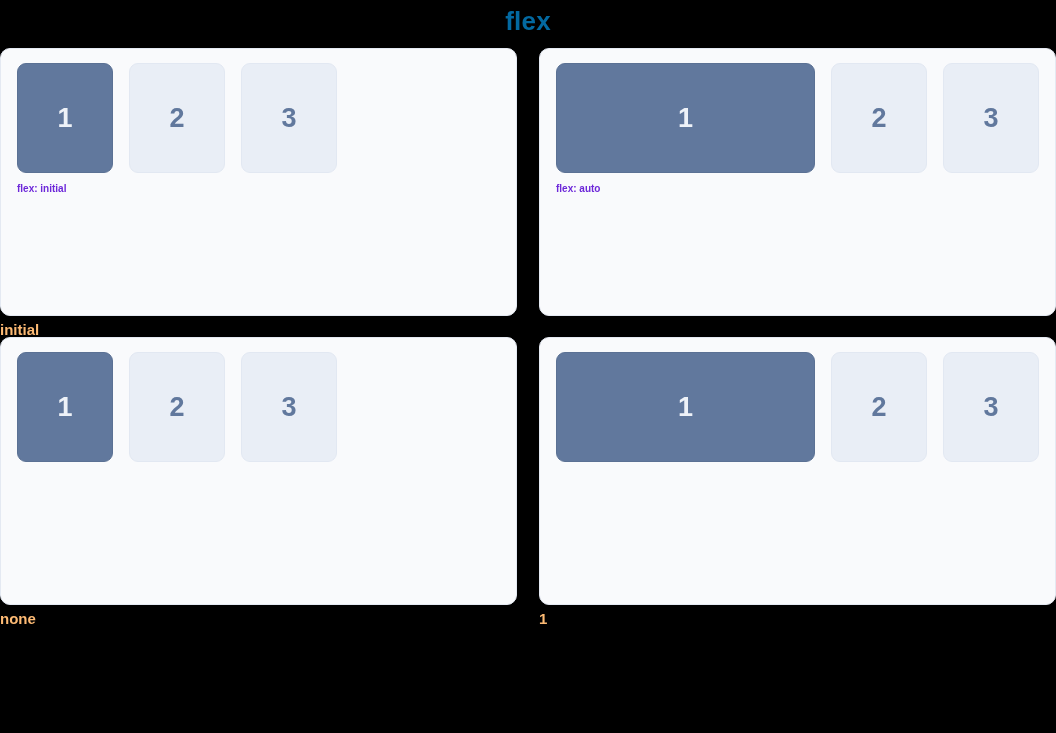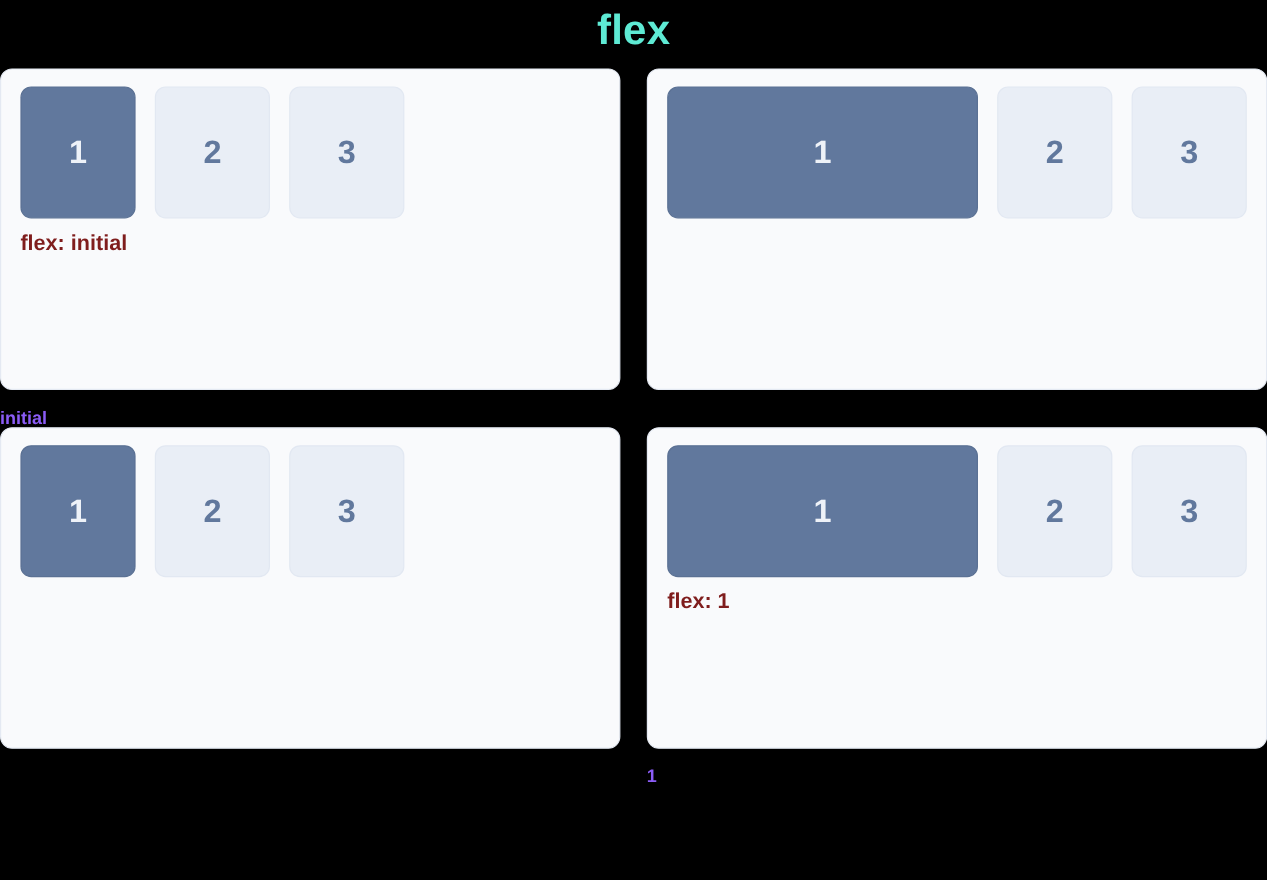--- a/index.html
+++ b/index.html
@@ -10,23 +10,23 @@
     height: 733px;
     overflow: hidden;
   }
   body {
     font-family: "Liberation Sans", sans-serif;
     -webkit-font-smoothing: antialiased;
   }
 
   #page-title {
     text-align: center;
-    font-size: 35px;
+    font-size: 26px;
     font-weight: bold;
-    color: #5eead4;
+    color: #0369a1;
     line-height: 1;
     padding-top: 8px;
     letter-spacing: 0.2px;
   }
 
   #demo-grid {
     margin-top: 14px;
     display: grid;
     grid-template-columns: 517px 517px;
     grid-template-rows: auto auto;
@@ -82,32 +82,32 @@
   }
 
   
   .mode-initial .flex-box.primary { flex: initial; }
   .mode-auto    .flex-box.primary { flex: auto; }
   .mode-none    .flex-box.primary { flex: none; }
   .mode-one     .flex-box.primary { flex: 1; }
 
   .panel-note {
     margin-top: 11px;
-    font-size: 18px;
+    font-size: 10px;
     font-weight: bold;
-    color: #7f1d1d;
+    color: #6d28d9;
     line-height: 1;
   }
 
   .demo-caption {
     font-size: 15px;
     font-weight: bold;
-    color: #8b5cf6;
+    color: #fdba74;
     line-height: 1;
-    margin-top: 16px;
+    margin-top: 6px;
     margin-left: 0px;
   }
 
   .cell-right .demo-caption { margin-left: 0px; }
 </style>
 </head>
 <body>
 
 <div id="page-title">flex</div>
 
@@ -125,38 +125,39 @@
     <div class="demo-caption">initial</div>
   </div>
 
   <div class="demo-cell cell-right">
     <div class="demo-panel mode-auto">
       <div class="panel-row">
         <div class="flex-box primary">1</div>
         <div class="flex-box secondary">2</div>
         <div class="flex-box secondary">3</div>
       </div>
+      <div class="panel-note">flex: auto</div>
     </div>
   </div>
 
   <div class="demo-cell cell-left">
     <div class="demo-panel mode-none">
       <div class="panel-row">
         <div class="flex-box primary">1</div>
         <div class="flex-box secondary">2</div>
         <div class="flex-box secondary">3</div>
       </div>
     </div>
+    <div class="demo-caption">none</div>
   </div>
 
   <div class="demo-cell cell-right">
     <div class="demo-panel mode-one">
       <div class="panel-row">
         <div class="flex-box primary">1</div>
         <div class="flex-box secondary">2</div>
         <div class="flex-box secondary">3</div>
       </div>
-      <div class="panel-note">flex: 1</div>
     </div>
     <div class="demo-caption">1</div>
   </div>
 
 </div>
 
 </body></html>

